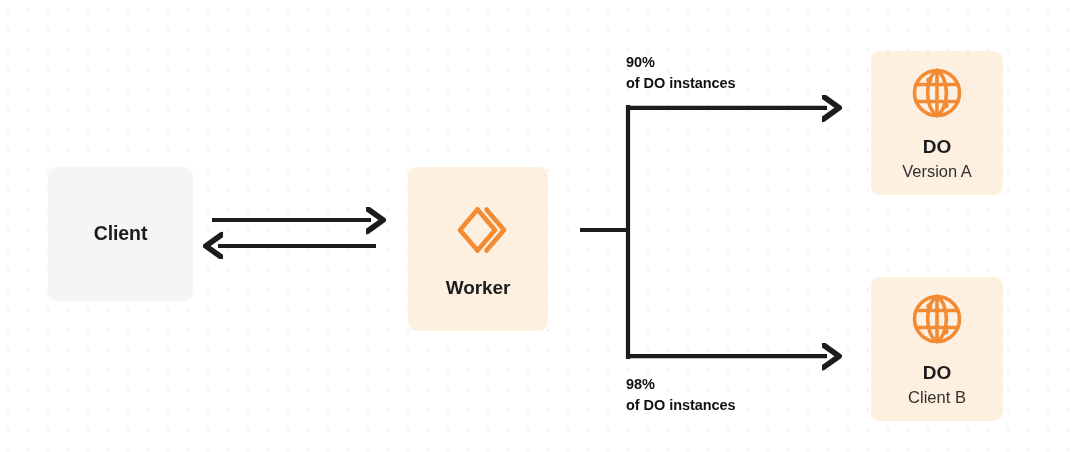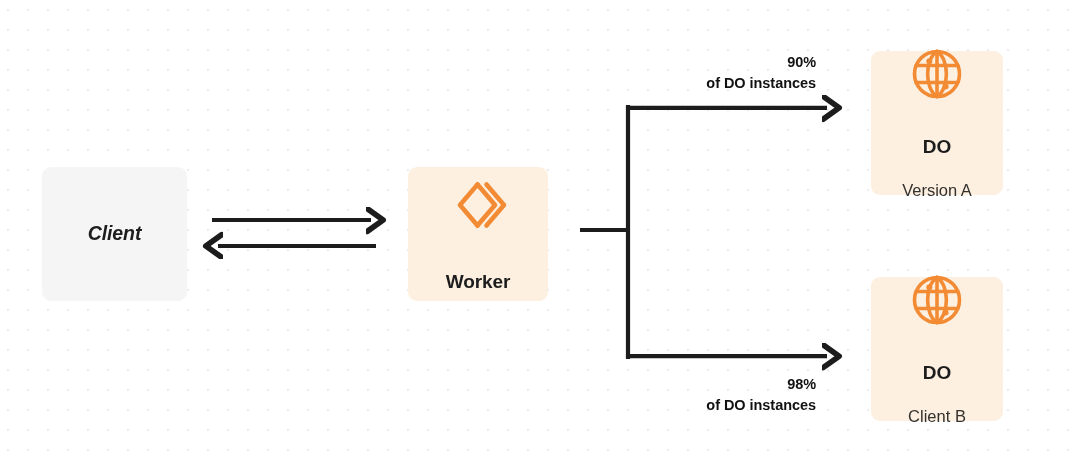--- a/index.html
+++ b/index.html
@@ -26,36 +26,34 @@
   }
 
   
   .node {
     position: absolute;
     border-radius: 9px;
     display: flex;
     flex-direction: column;
     align-items: center;
     justify-content: center;
-    gap: 19px;
   }
 
   .node-client {
-    left: 42px;
+    left: 48px;
     top: 167px;
     width: 145px;
     height: 134px;
     background: #f5f5f6;
-    font-style: italic;
   }
   .node-worker {
     left: 408px;
     top: 167px;
     width: 140px;
-    height: 134px;
+    height: 164px;
     background: #fdf0e1;
   }
   .node-do-a {
     left: 871px;
     top: 51px;
     width: 132px;
     height: 144px;
     background: #fdf0e1;
   }
   .node-do-b {
@@ -95,21 +93,21 @@
     left: 0;
     top: 0;
     width: 1072px;
     height: 452px;
     pointer-events: none;
   }
 
   
   .edge-label {
     position: absolute;
-    text-align: right;
+    text-align: left;
     font-size: 14.5px;
     font-weight: 700;
     color: #111111;
     line-height: 1.45;
     letter-spacing: -0.05px;
     white-space: nowrap;
   }
   .edge-label-top {
     left: 626px;
     top: 52px;

